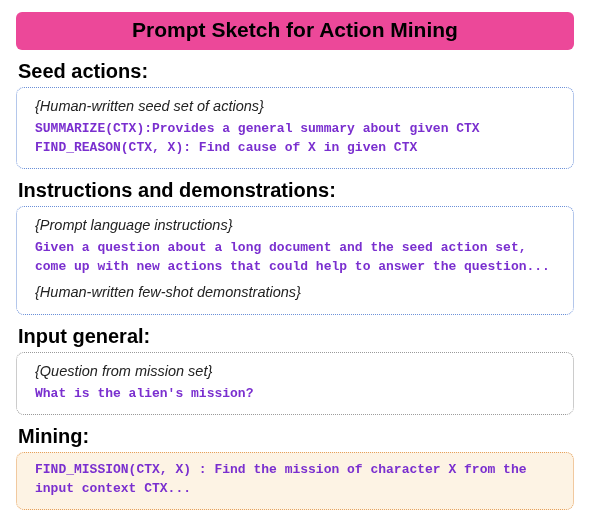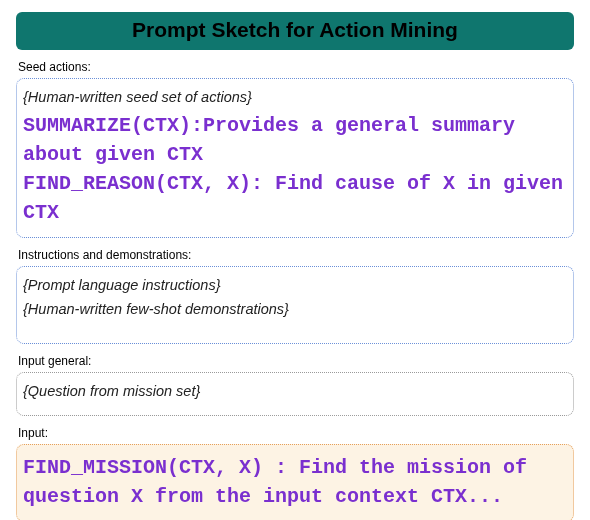--- a/index.html
+++ b/index.html
@@ -1,47 +1,49 @@
 <!DOCTYPE html>
 <html><head>
 <meta charset="utf-8">
 <style>
 * { box-sizing: border-box; margin: 0; padding: 0; }
 body { font-family: Arial, Helvetica, sans-serif; background: #fff; width: 590px; padding: 12px 16px; }
-.title-bar { background: #0f766e; border-radius: 6px; text-align: center; padding: 6px 0 8px; margin-bottom: 10px; }
+.title-bar { background: #ec4899; border-radius: 6px; text-align: center; padding: 6px 0 8px; margin-bottom: 10px; }
 .title-bar h1 { font-size: 21px; font-weight: bold; color: #000; }
-.section-heading { font-size: 12px; font-weight: normal; color: #000; margin: 6px 0 4px 2px; }
-.box { border: 1.5px dotted #888; border-radius: 8px; padding: 8px 6px 10px; margin-bottom: 10px; }
+.section-heading { font-size: 20px; font-weight: bold; color: #000; margin: 6px 0 4px 2px; }
+.box { border: 1.5px dotted #888; border-radius: 8px; padding: 8px 18px 10px; margin-bottom: 10px; }
 .box-blue { border-color: #6a8fd8; }
 .box-gray { border-color: #9a9a9a; }
 .box-orange { border-color: #e6a05a; background: #fdf3e4; }
 .placeholder { font-style: italic; font-size: 14.5px; color: #222; margin: 2px 0 6px; }
-.code { font-family: "Courier New", Courier, monospace; font-weight: bold; font-size: 20px; color: #7a2fcf; line-height: 1.45; white-space: pre-wrap; word-wrap: break-word; }
+.code { font-family: "Courier New", Courier, monospace; font-weight: bold; font-size: 13px; color: #7a2fcf; line-height: 1.45; white-space: pre-wrap; word-wrap: break-word; }
 </style>
 </head>
 <body>
 
 <div class="title-bar">
   <h1>Prompt Sketch for Action Mining</h1>
 </div>
 
 <div class="section-heading">Seed actions:</div>
 <div class="box box-blue">
   <div class="placeholder">{Human-written seed set of actions}</div>
   <div class="code">SUMMARIZE(CTX):Provides a general summary about given CTX
 FIND_REASON(CTX, X): Find cause of X in given CTX</div>
 </div>
 
 <div class="section-heading">Instructions and demonstrations:</div>
 <div class="box box-blue">
   <div class="placeholder">{Prompt language instructions}</div>
-  <div class="placeholder" style="margin-top:8px;margin-bottom:16px;">{Human-written few-shot demonstrations}</div>
+  <div class="code">Given a question about a long document and the seed action set, come up with new actions that could help to answer the question...</div>
+  <div class="placeholder" style="margin-top:8px;margin-bottom:4px;">{Human-written few-shot demonstrations}</div>
 </div>
 
 <div class="section-heading">Input general:</div>
 <div class="box box-gray">
   <div class="placeholder">{Question from mission set}</div>
+  <div class="code">What is the alien's mission?</div>
 </div>
 
-<div class="section-heading">Input:</div>
+<div class="section-heading">Mining:</div>
 <div class="box box-orange">
-  <div class="code">FIND_MISSION(CTX, X) : Find the mission of question X from the input context CTX...</div>
+  <div class="code">FIND_MISSION(CTX, X) : Find the mission of character X from the input context CTX...</div>
 </div>
 
 </body></html>

